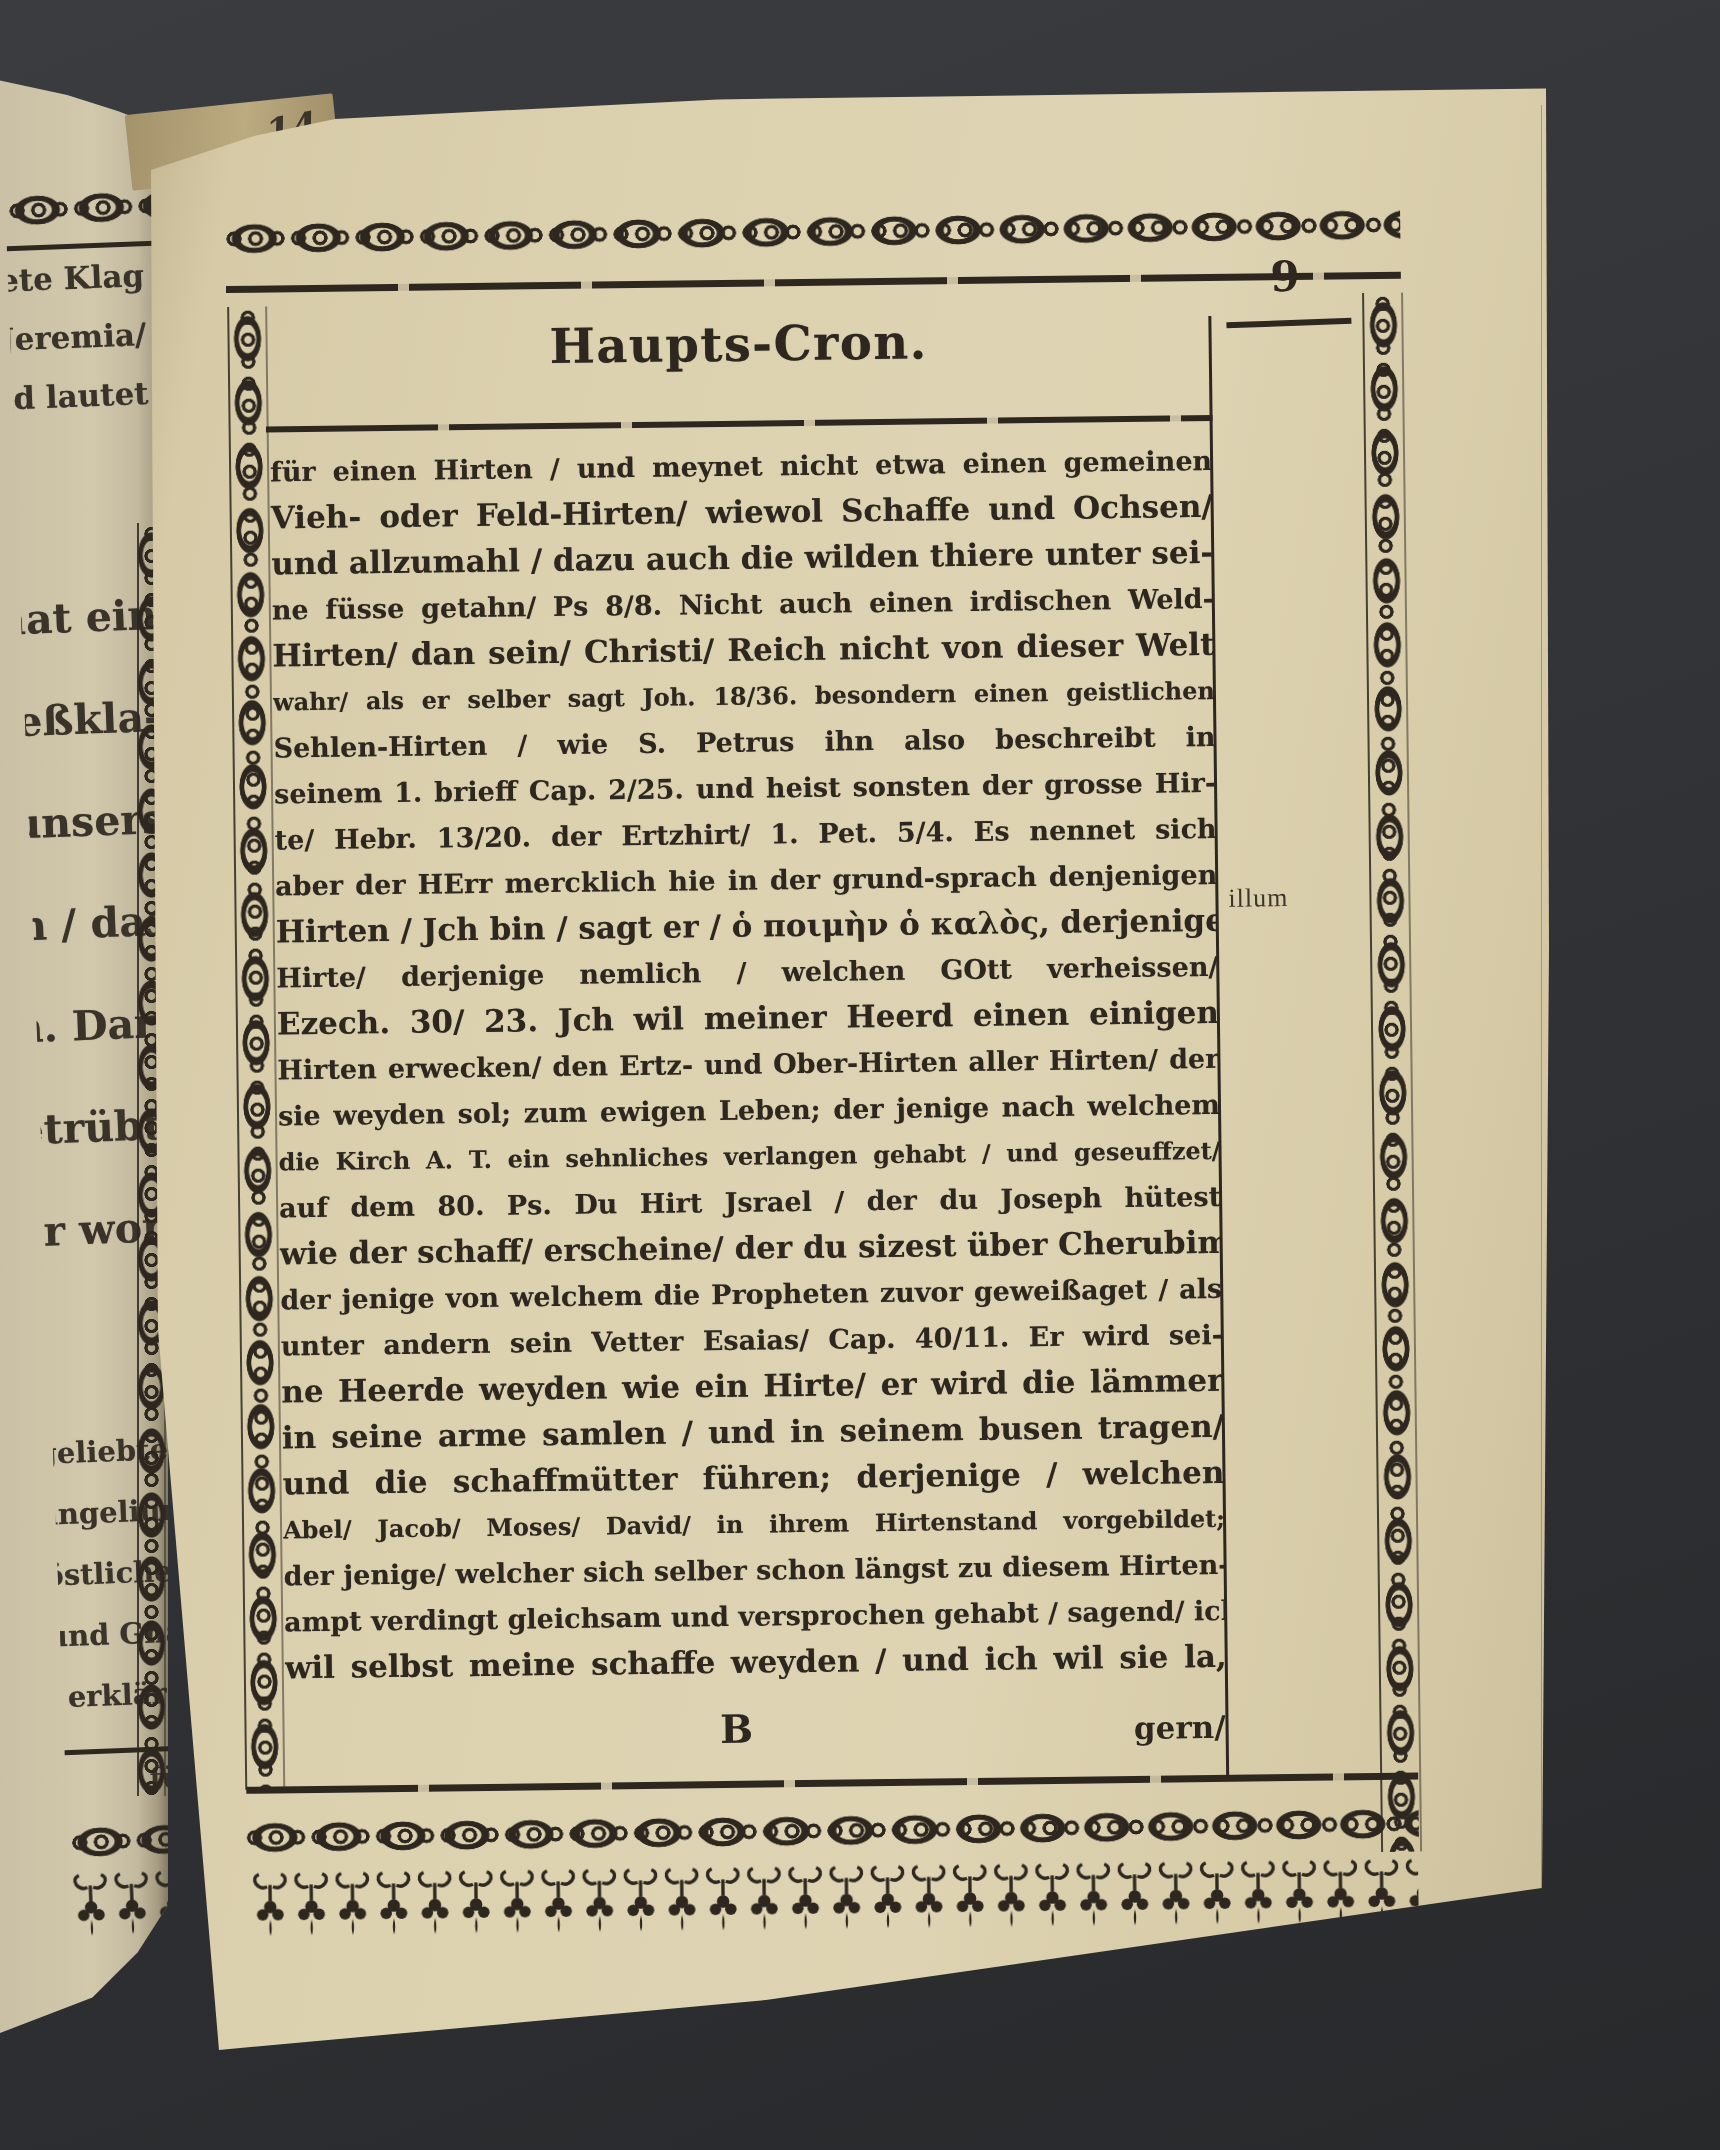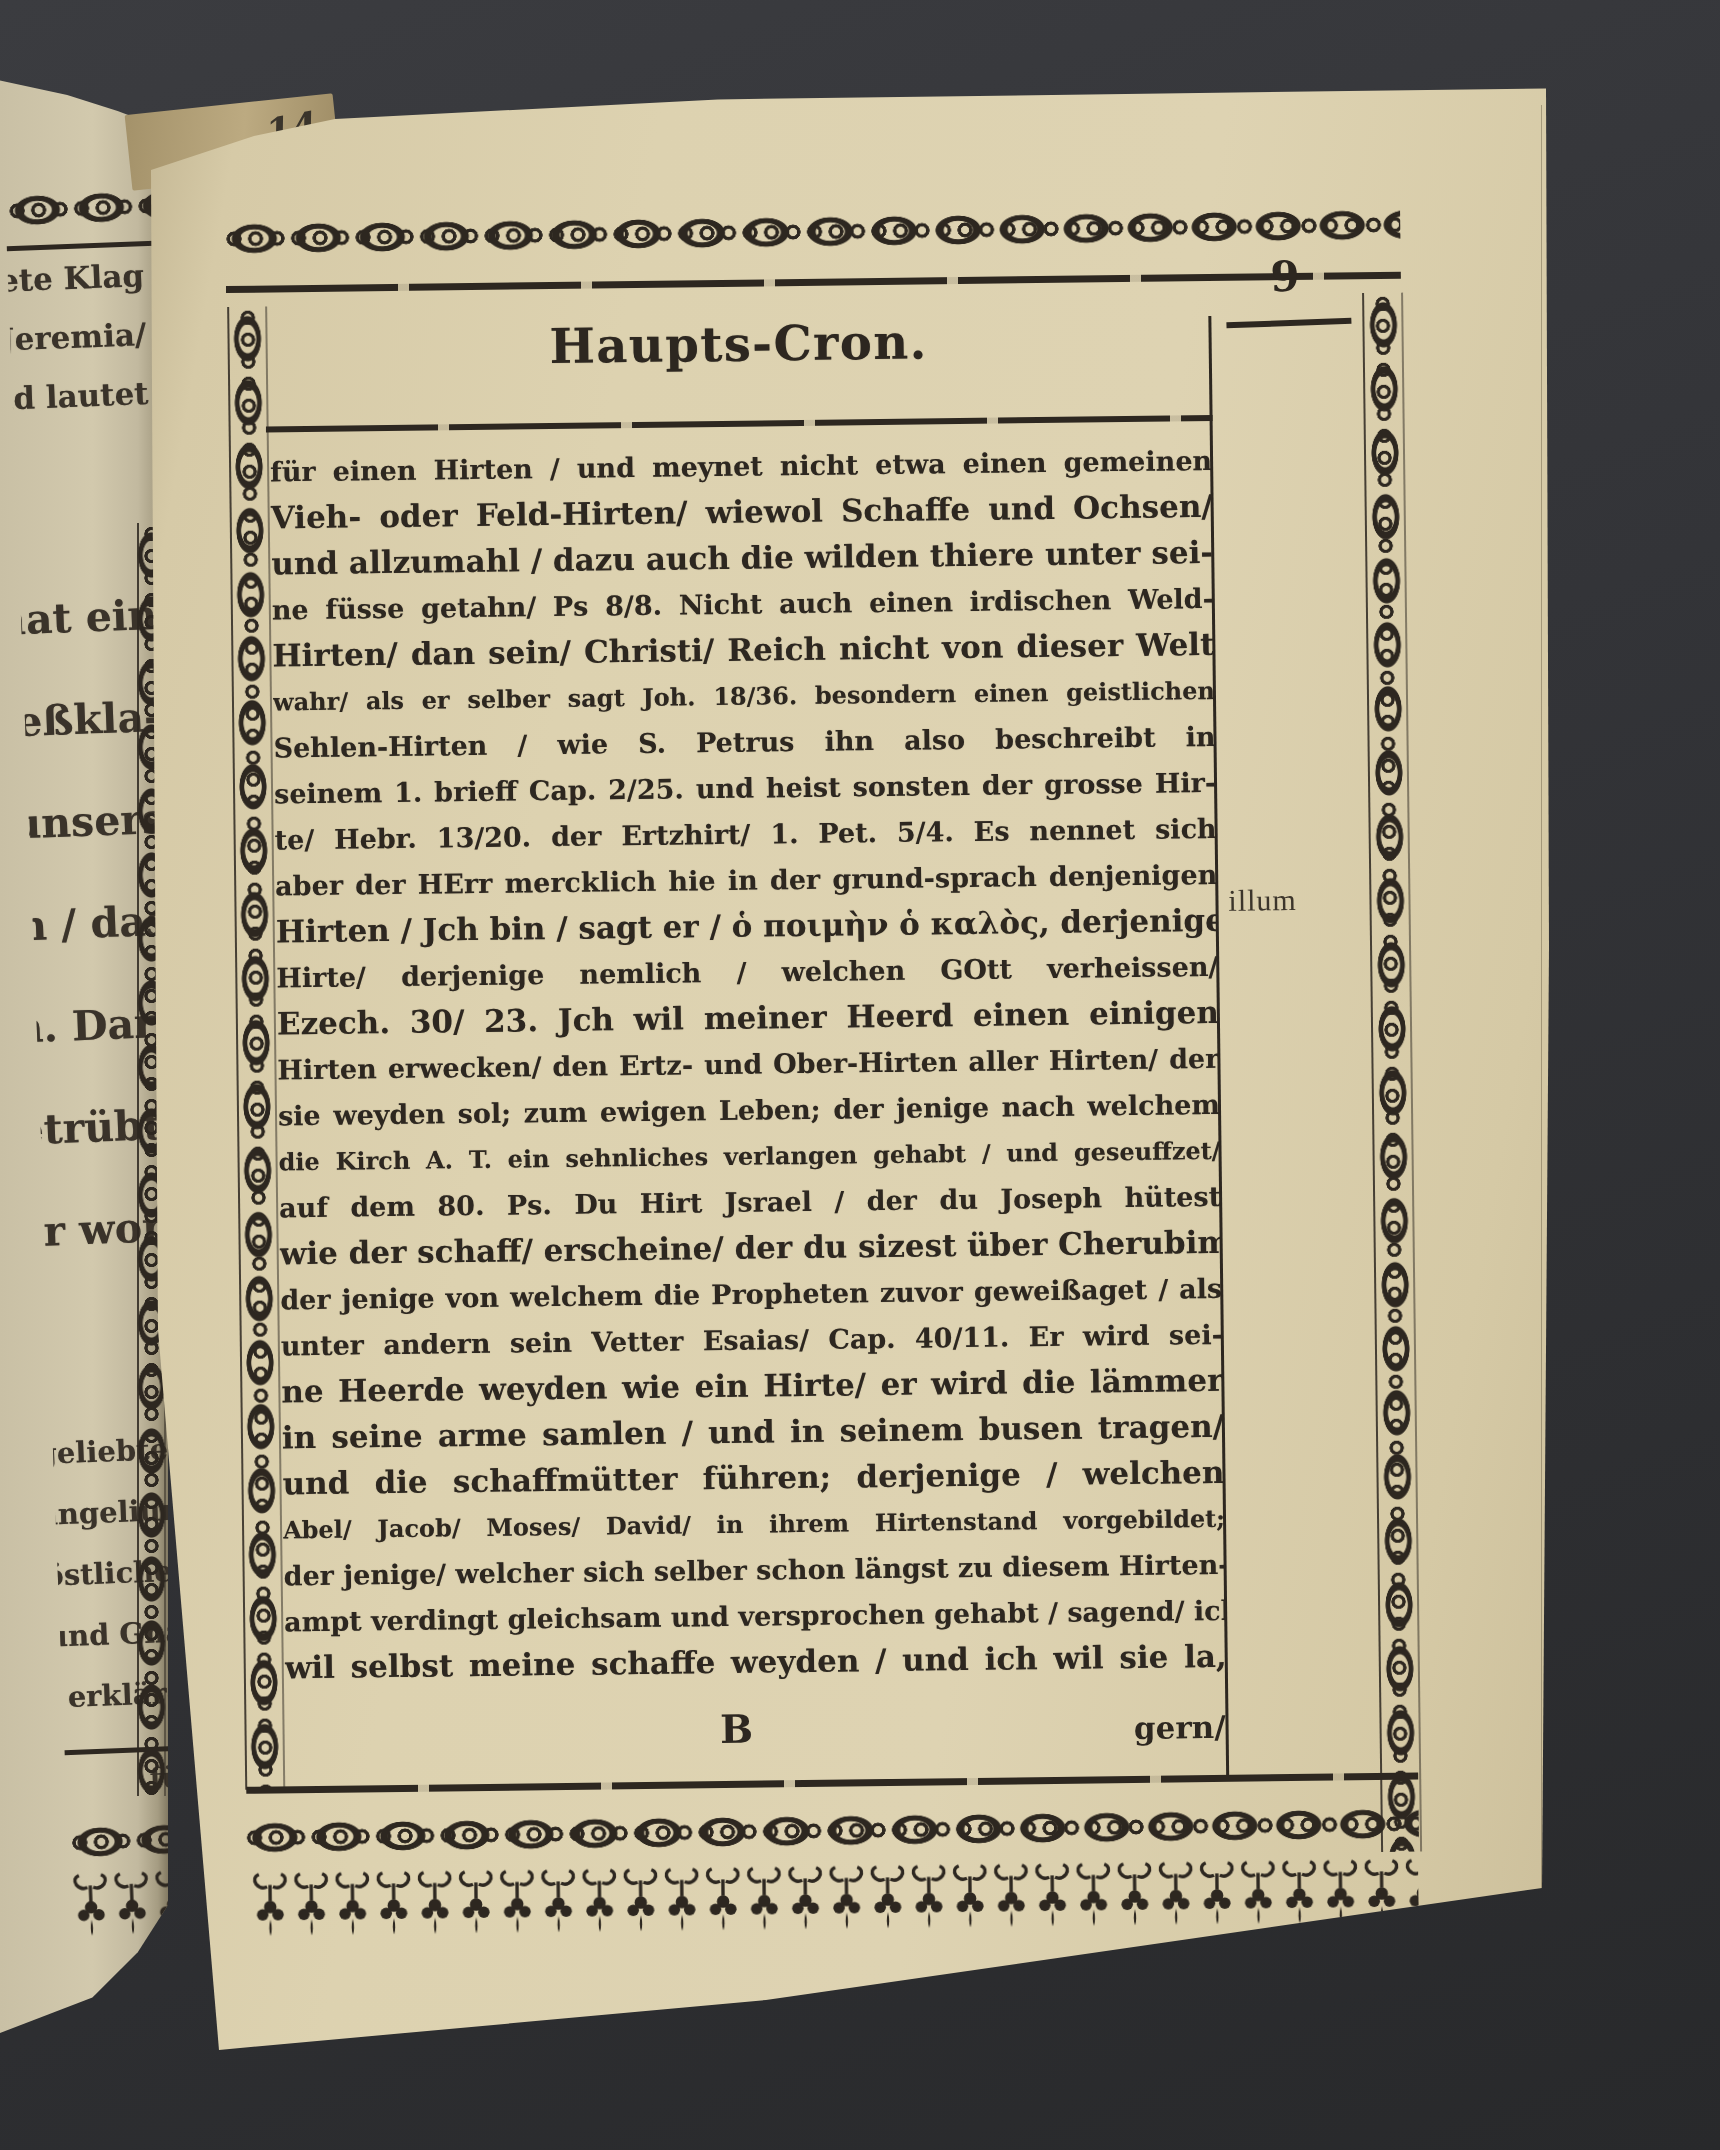--- a/index.html
+++ b/index.html
@@ -79,21 +79,21 @@
   .rule-header{position:absolute;left:38px;top:214px;width:947px;height:5.7px;}
 
   .text-block{position:absolute;left:42px;top:238px;width:942px;}
   .tline{white-space:nowrap;overflow:hidden;font-weight:bold;color:#2d2720;
          text-align:justify;text-align-last:justify;height:46px;
          text-shadow:0 0 1px rgba(45,39,32,.35);}
   .text-block .sz-s{font-size:24px;line-height:44px;}
   .text-block .sz-m{font-size:27px;line-height:44px;}
   .text-block .sz-l{font-size:31px;line-height:43px;}
 
-  .margin-note{position:absolute;left:995px;top:683px;font-size:30px;
+  .margin-note{position:absolute;left:995px;top:683px;font-size:26px;
     font-family:"Liberation Serif",serif;color:#3c352b;letter-spacing:1px;}
 
   .signature{position:absolute;left:0;top:1499px;width:986px;text-align:center;
     font-size:39px;font-weight:bold;}
   .catchword{position:absolute;left:814px;top:1508px;width:168px;text-align:right;
     font-size:31px;font-weight:bold;}
 
   .rule-bottom{position:absolute;left:1.9px;top:1574px;width:1172px;height:7.2px;}
   .band-bottom{position:absolute;left:-1.9px;top:1599px;width:1176px;height:56px;}
   .fleurons{position:absolute;left:3.8px;top:1656px;width:1169px;height:78px;}

